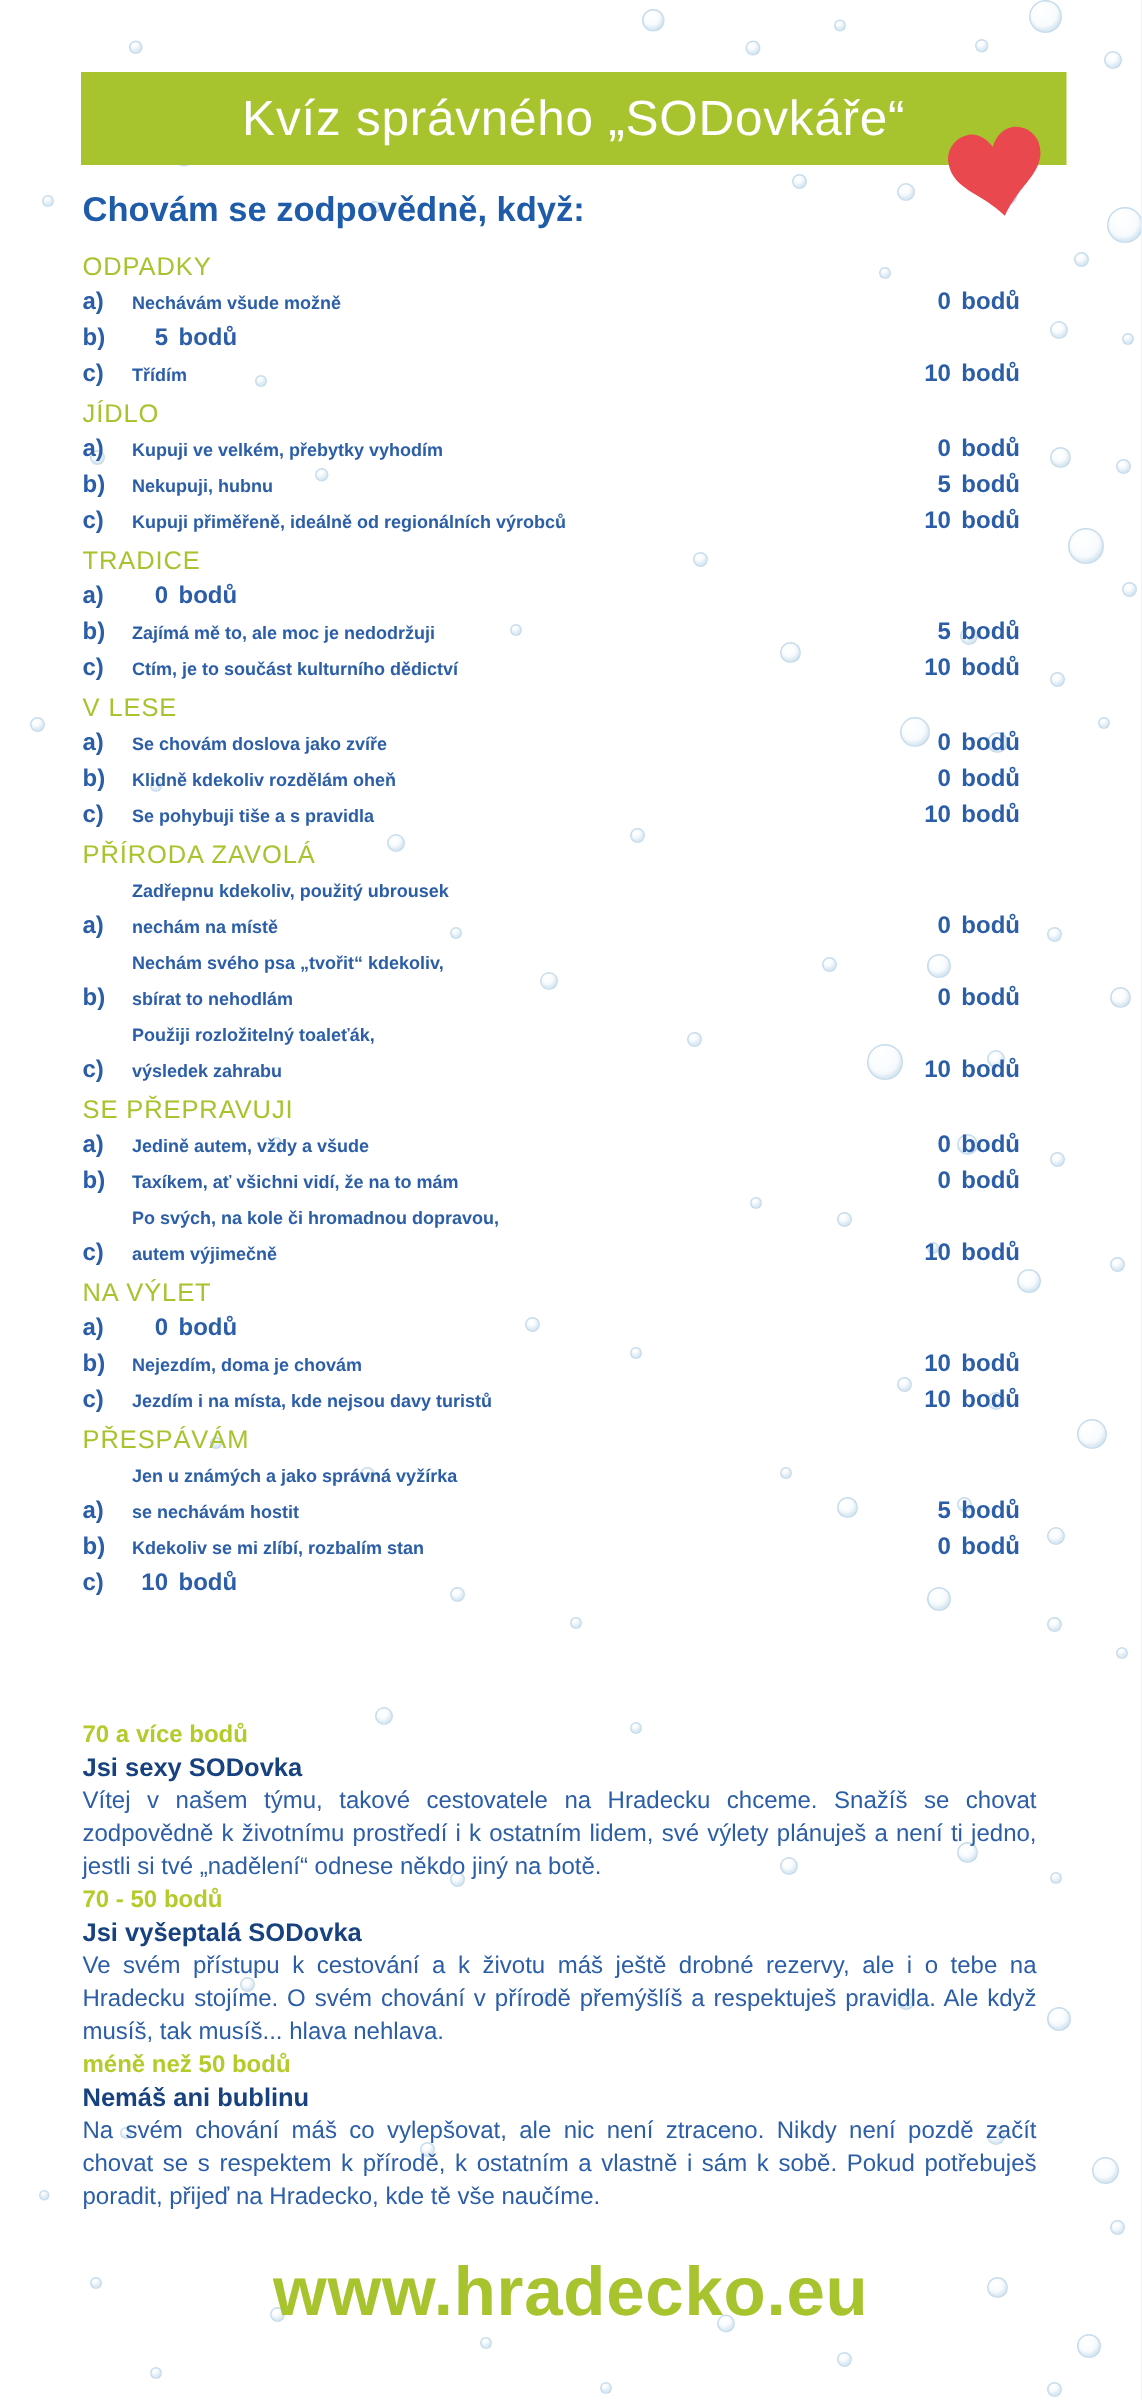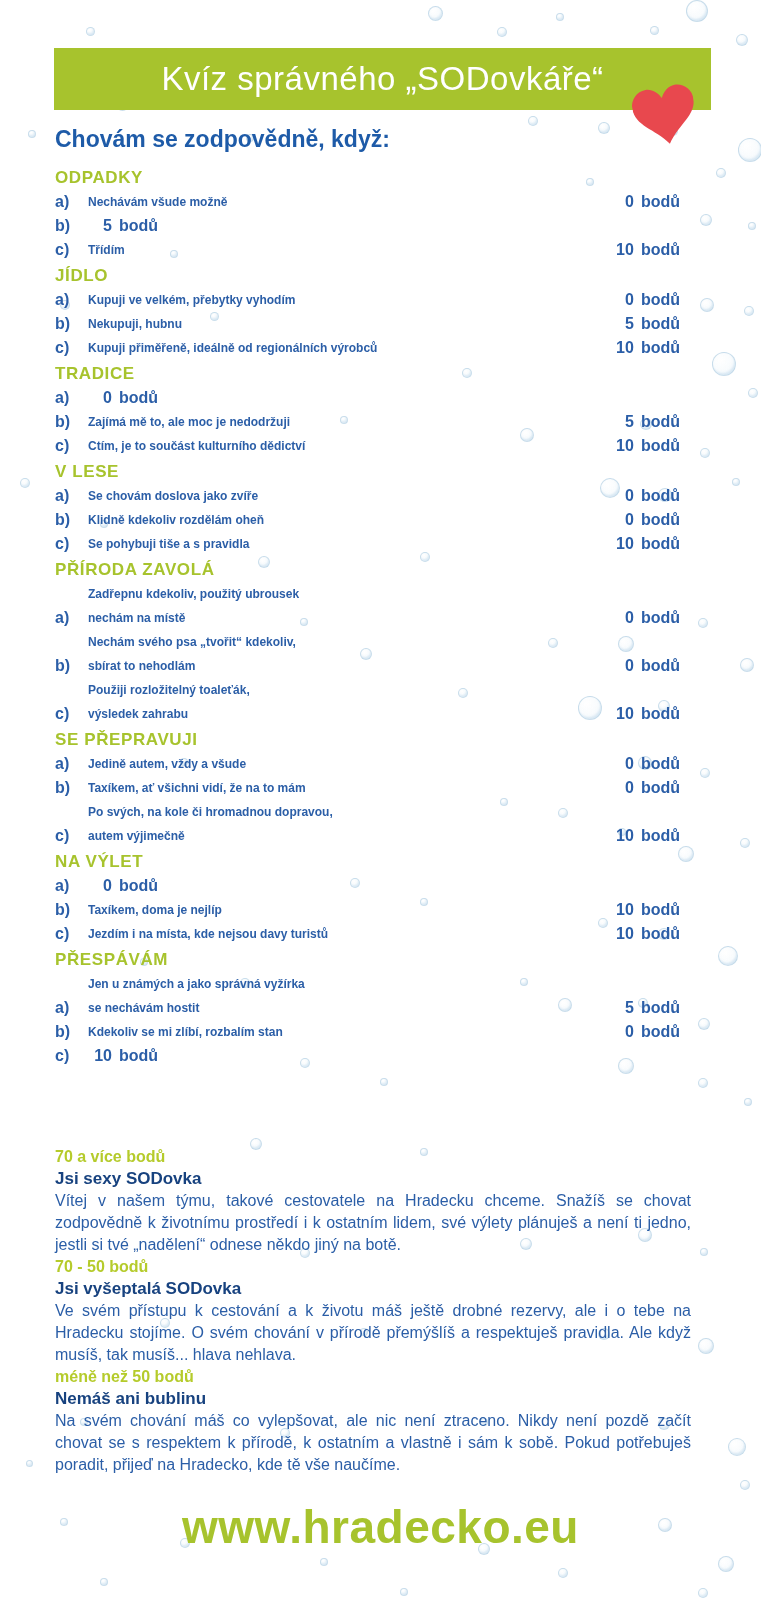--- a/index.html
+++ b/index.html
@@ -30,21 +30,21 @@
   .banner-title{
     color:var(--white,#fff);font-weight:400;font-size:33px;letter-spacing:.5px;white-space:nowrap;
   }
   .heart{position:absolute;left:634px;top:86px;width:62px;height:60px;transform:rotate(-10deg);}
   .intro{
     position:absolute;left:55px;top:126px;
     color:var(--heading-blue,#1e5ba8);font-weight:700;font-size:23px;
   }
   .quiz{position:absolute;left:55px;top:164px;width:625px;}
   .section-title{
-    color:var(--green,#a7c32d);font-weight:700;font-size:17px;letter-spacing:.6px;
+    color:var(--green,#a7c32d);font-weight:400;font-size:17px;letter-spacing:.6px;
     line-height:24px;margin-top:2px;
   }
   .qrow{display:flex;align-items:flex-end;}
   .qletter{flex:none;width:33px;color:var(--blue,#2b5ea7);font-weight:700;font-size:16px;line-height:24px;}
   .qtext{flex:1;color:var(--blue,#2b5ea7);font-weight:700;font-size:12px;line-height:24px;white-space:pre-line;}
   .qpts{flex:none;display:flex;align-items:baseline;color:var(--blue,#2b5ea7);font-weight:700;font-size:16px;line-height:24px;}
   .pnum{min-width:24px;text-align:right;}
   .punit{margin-left:7px;}
   .results{position:absolute;left:55px;top:1146px;width:636px;}
   .score-label{color:var(--score-green,#b5cb2b);font-weight:700;font-size:16px;line-height:22px;}
@@ -343,21 +343,21 @@
           <div class="section-title">NA VÝLET</div>
           <div class="qrow">
             <span class="qletter">a)</span>
             <span class="qpts">
               <span class="pnum">0</span>
               <span class="punit">bodů</span>
             </span>
           </div>
           <div class="qrow">
             <span class="qletter">b)</span>
-            <span class="qtext">Taxíkem, doma je nejlíp</span>
+            <span class="qtext">Nejezdím, doma je chovám</span>
             <span class="qpts">
               <span class="pnum">10</span>
               <span class="punit">bodů</span>
             </span>
           </div>
           <div class="qrow">
             <span class="qletter">c)</span>
             <span class="qtext">Jezdím i na místa, kde nejsou davy turistů</span>
             <span class="qpts">
               <span class="pnum">10</span>

